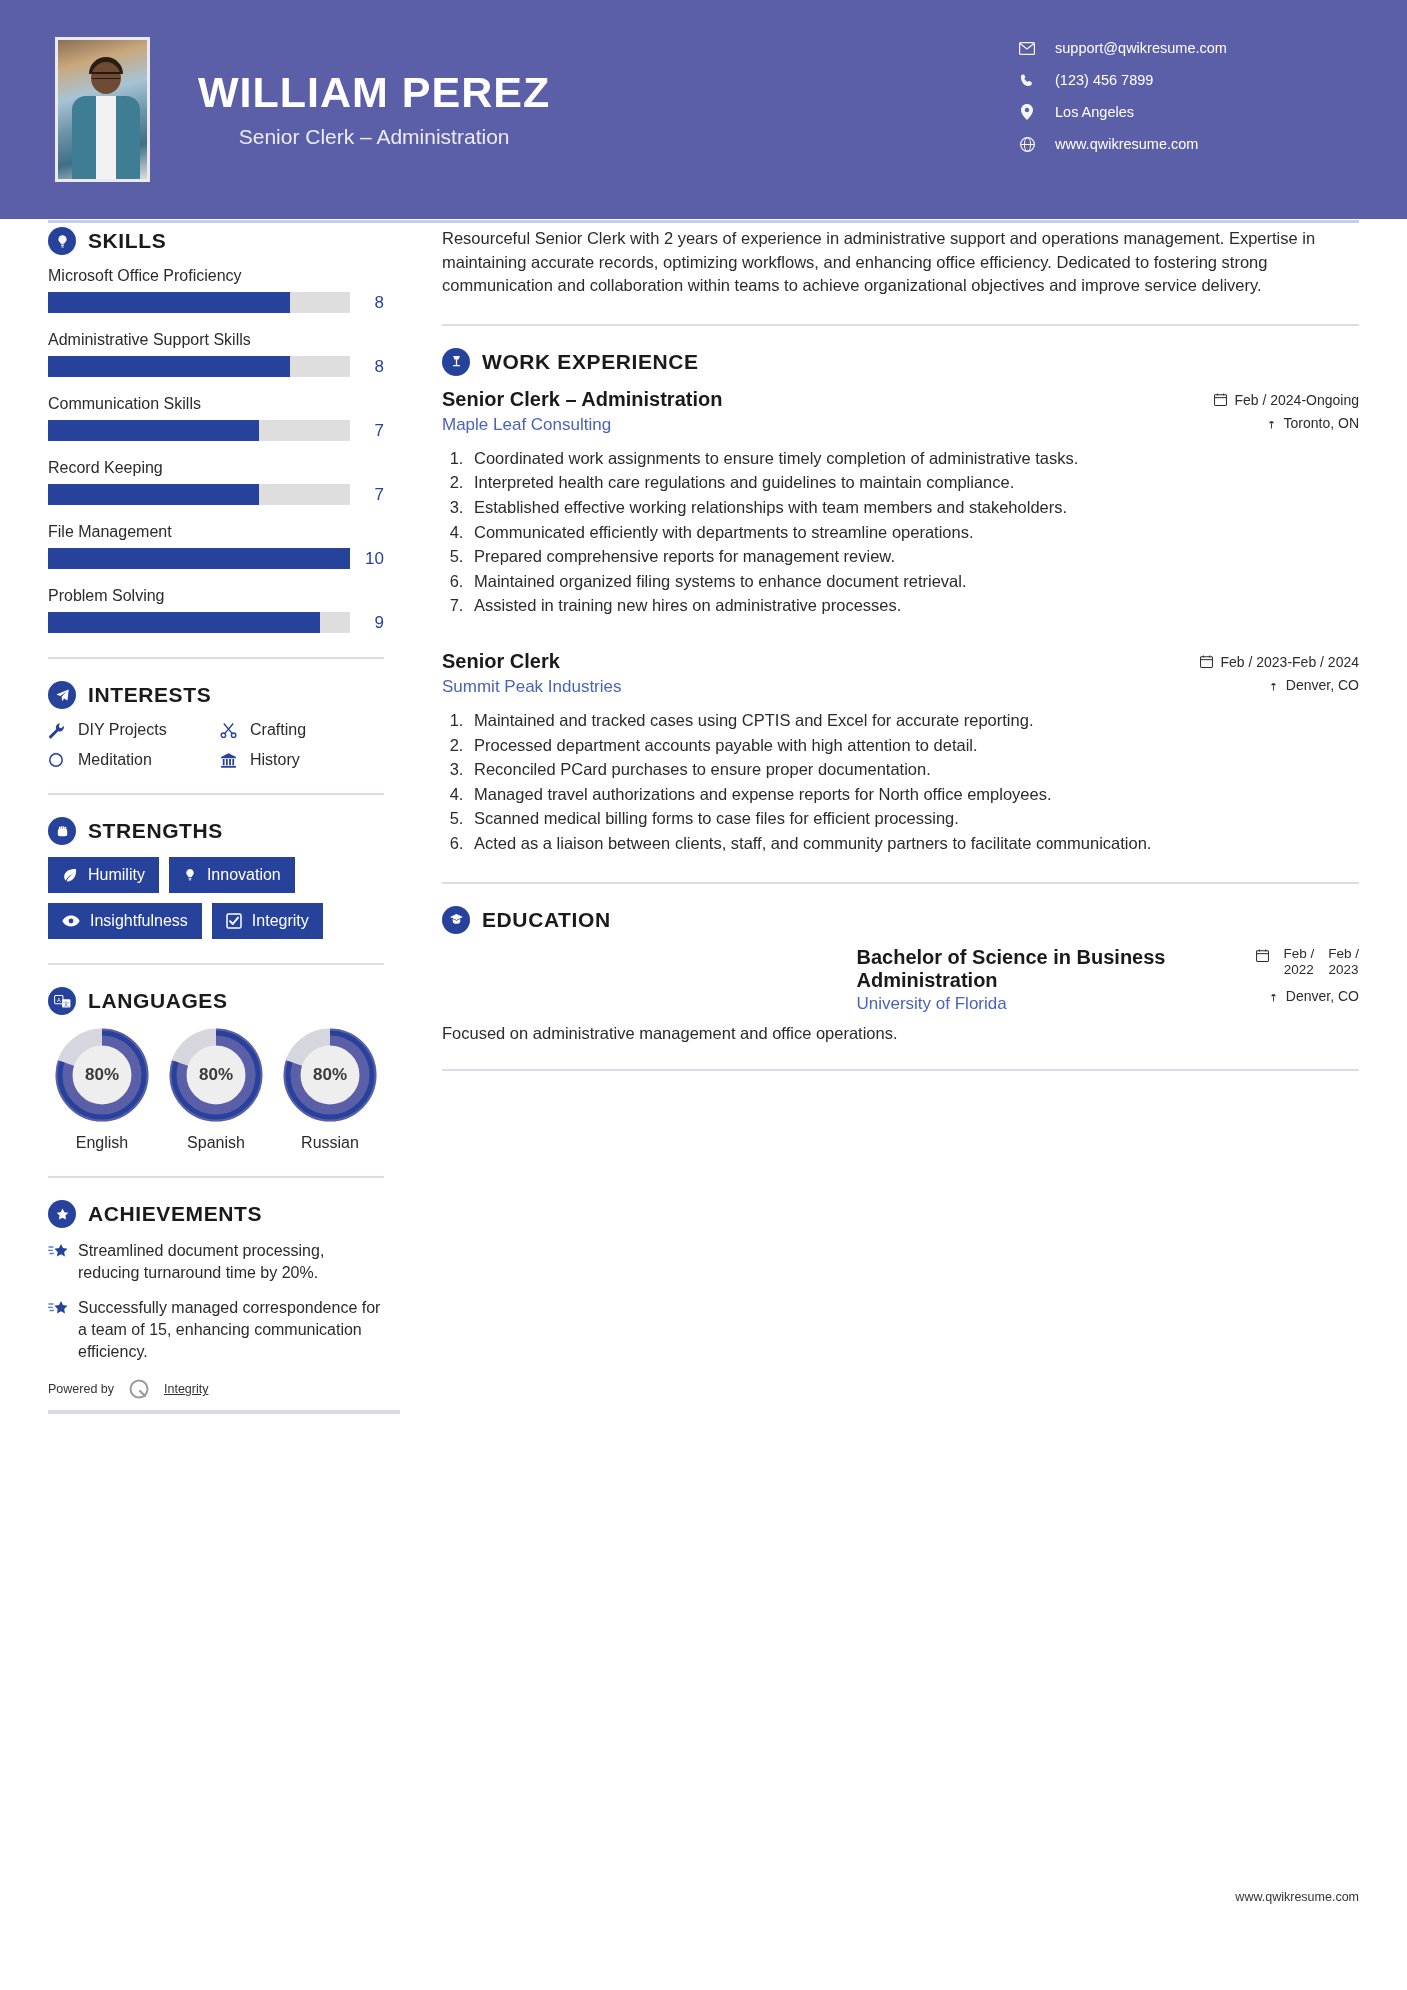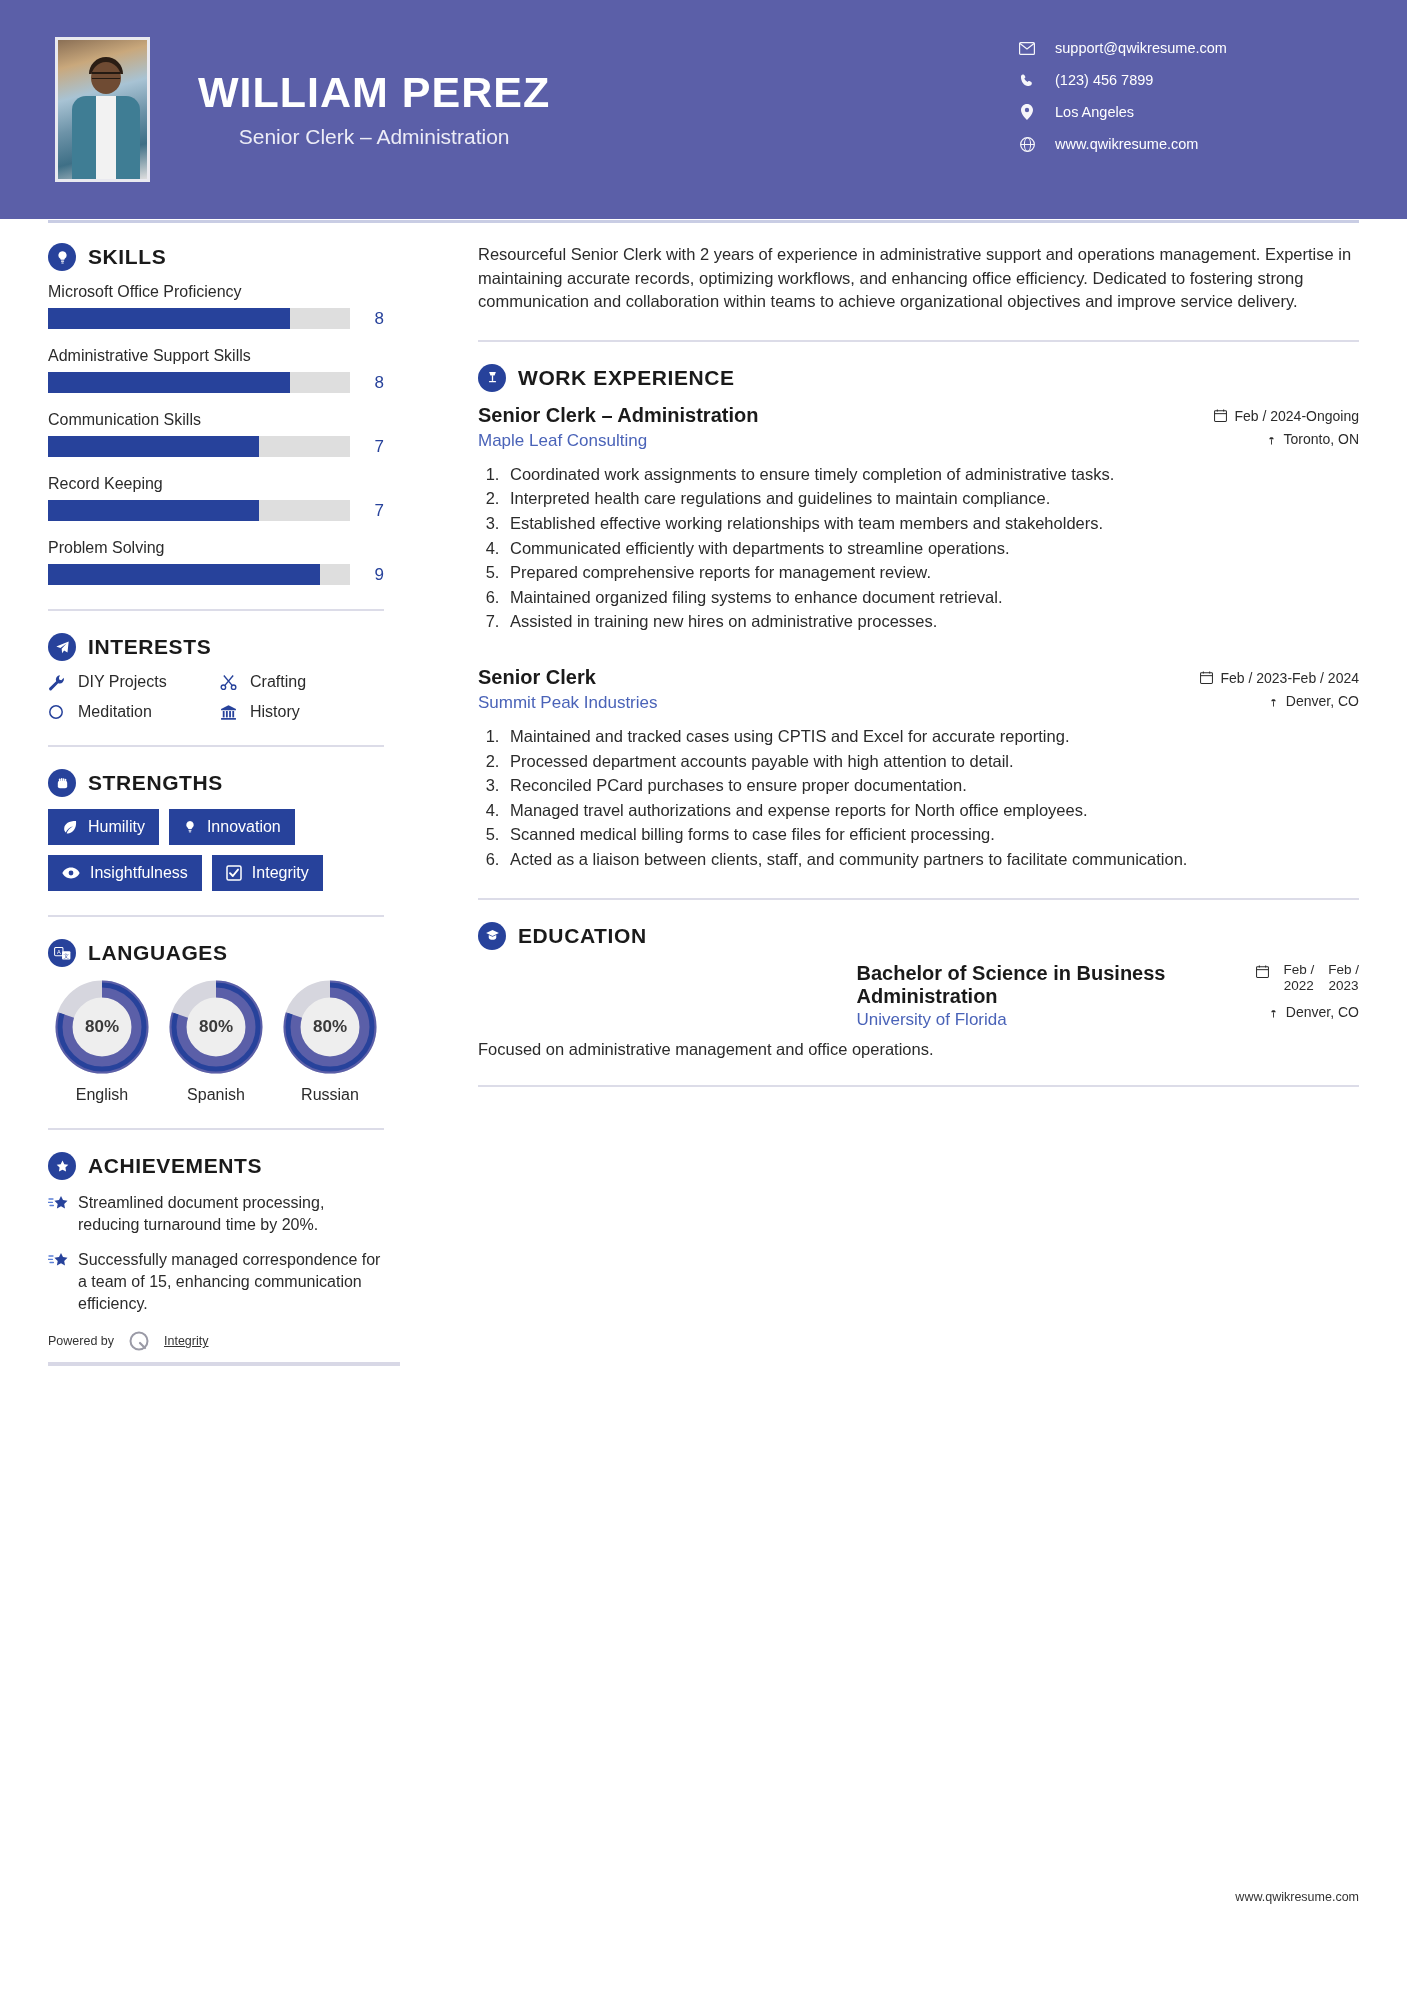--- a/index.html
+++ b/index.html
@@ -101,22 +101,21 @@
     left: 48px;
     right: 48px;
     bottom: -4px;
     height: 3px;
     background: #c9cde4;
   }
 
   
   .body-wrap {
     display: flex;
-    padding: 24px 48px 0 48px;
-    gap: 36px;
+    padding: 8px 48px 0 48px;
   }
   .left-col { width: 352px; flex: 0 0 352px; padding-right: 16px; }
   .right-col { flex: 1; padding-left: 42px; }
 
   
   .sec-head {
     display: flex;
     align-items: center;
     margin-bottom: 12px;
   }
@@ -369,20 +368,29 @@
                 <div class="skill-val">7</div>
               </div>
             </div>
             <div>
               <div class="skill-name">Record Keeping</div>
               <div class="skill-row">
                 <div class="skill-track">
                   <div class="skill-fill" style="width:70%"></div>
                 </div>
                 <div class="skill-val">7</div>
+              </div>
+            </div>
+            <div>
+              <div class="skill-name">File Management</div>
+              <div class="skill-row">
+                <div class="skill-track">
+                  <div class="skill-fill" style="width:100%"></div>
+                </div>
+                <div class="skill-val">10</div>
               </div>
             </div>
             <div>
               <div class="skill-name">Problem Solving</div>
               <div class="skill-row">
                 <div class="skill-track">
                   <div class="skill-fill" style="width:90%"></div>
                 </div>
                 <div class="skill-val">9</div>
               </div>

